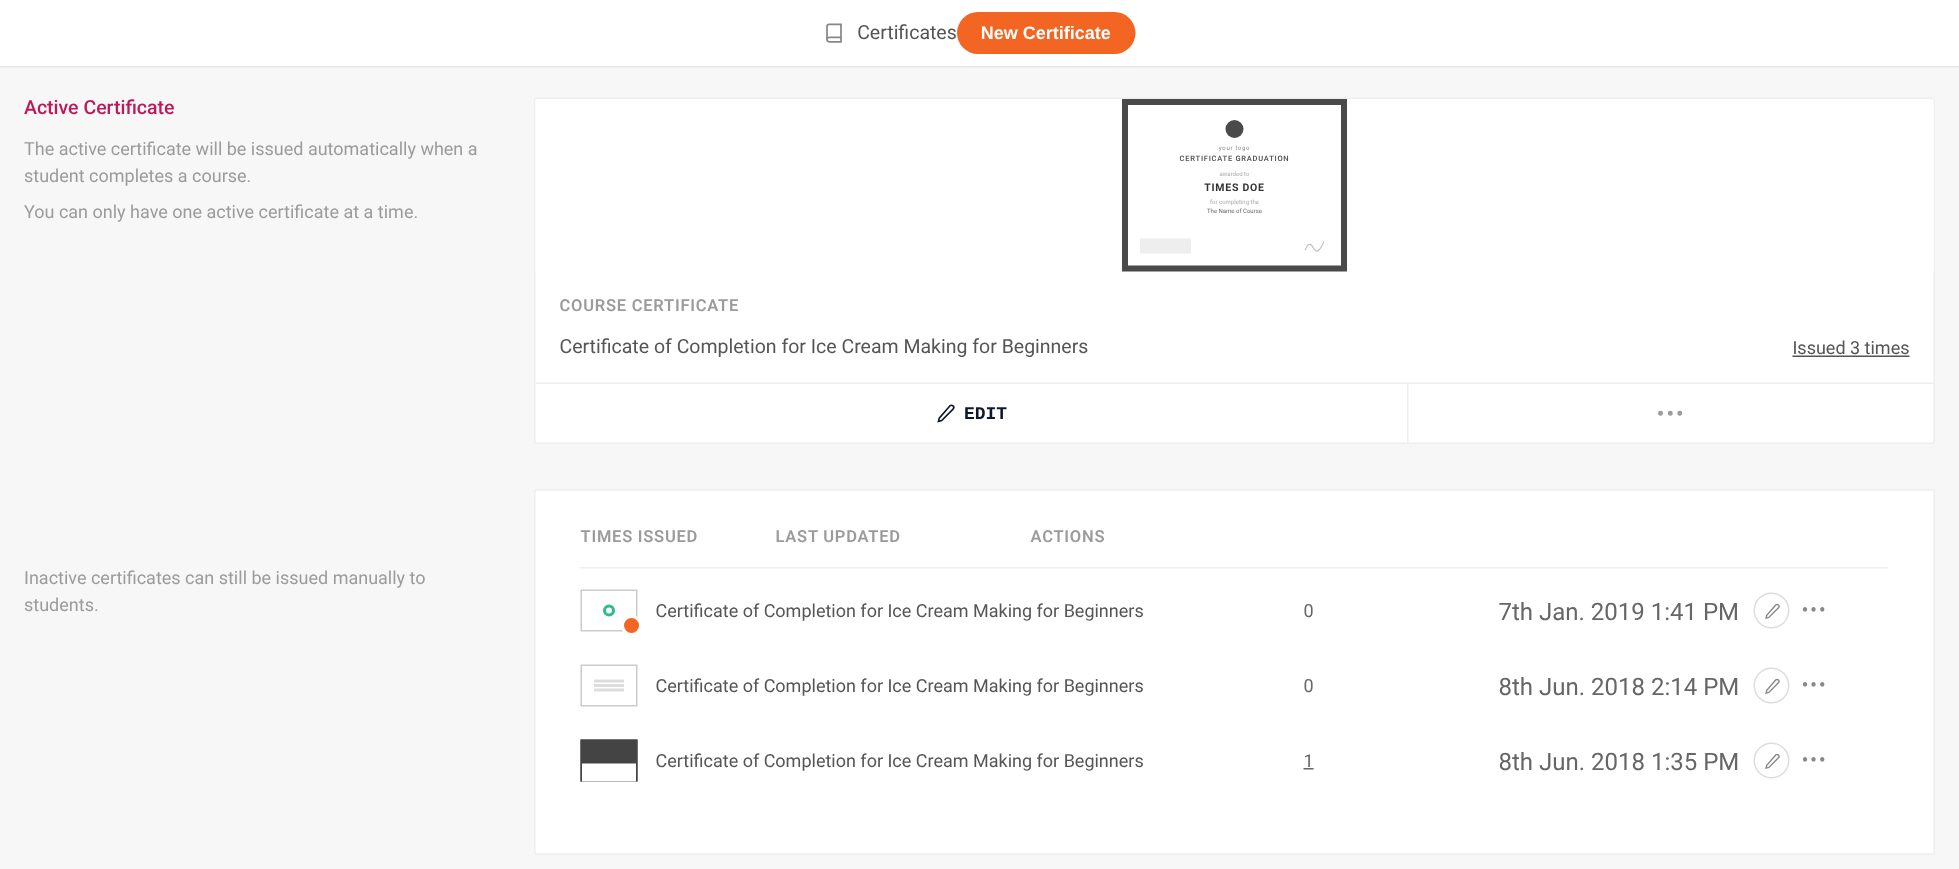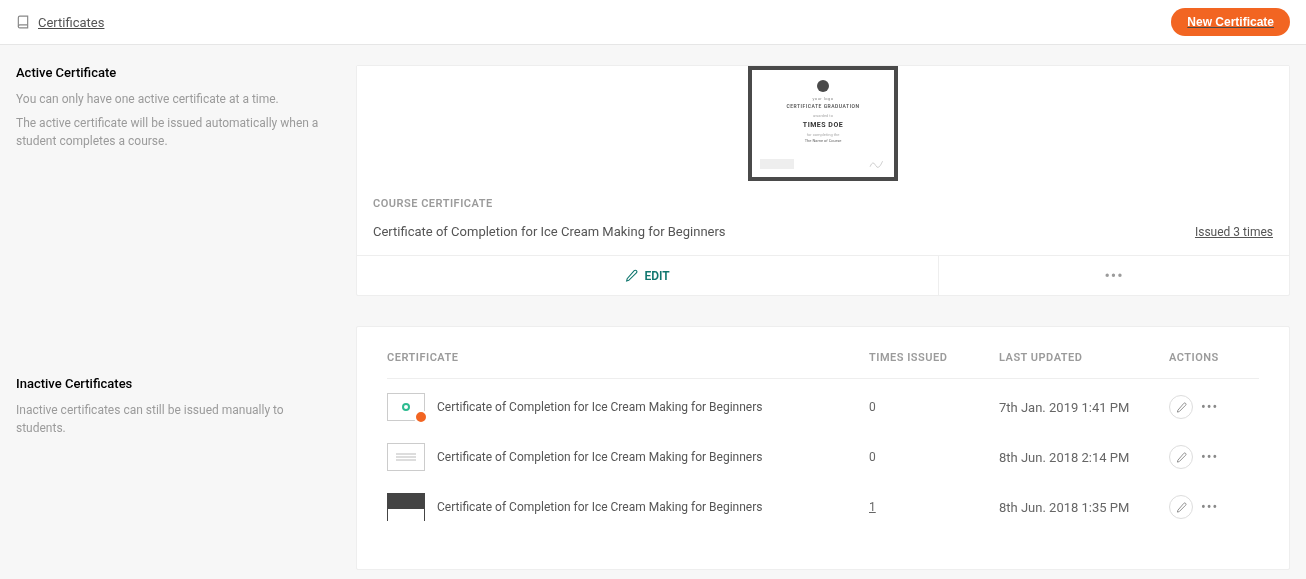--- a/index.html
+++ b/index.html
@@ -1,28 +1,28 @@
 <!DOCTYPE html>
 <html><head>
 <meta charset="utf-8">
 <style>
 * { margin: 0; padding: 0; box-sizing: border-box; }
 body { font-family: -apple-system, BlinkMacSystemFont, "Segoe UI", Roboto, sans-serif; background: #f7f7f7; color: #4a4a4a; font-size: 13px; }
 
-.header-bar { background: #fff; border-bottom: 1px solid #e6e6e6; padding: 8px 16px; display: flex; align-items: center; justify-content: space-between; text-decoration: underline; }
+.header-bar { background: #fff; border-bottom: 1px solid #e6e6e6; padding: 8px 16px; display: flex; align-items: center; justify-content: center; }
 .header-left { display: flex; align-items: center; gap: 8px; }
 .header-title { font-size: 13px; color: #555; }
 .book-icon { width: 14px; height: 14px; }
 .new-cert-btn { background: #f26522; color: #fff; border: none; border-radius: 16px; padding: 7px 16px; font-size: 12px; font-weight: 600; cursor: pointer; }
 
 .page-body { display: flex; padding: 20px 16px 20px 16px; gap: 20px; }
 .left-col { width: 320px; flex-shrink: 0; }
 .right-col { flex: 1; }
 
-.section-heading { font-size: 13px; color: #000000; margin-bottom: 10px; font-weight: 500; }
+.section-heading { font-size: 13px; color: #be185d; margin-bottom: 10px; font-weight: 500; }
 .section-desc { font-size: 12px; color: #9b9b9b; line-height: 1.5; margin-bottom: 6px; }
 
 .card { background: #fff; border: 1px solid #eee; border-radius: 2px; }
 
 .preview-wrap { display: flex; justify-content: center; padding: 0; background: #fff; }
 .cert-preview { width: 150px; height: 115px; background: #fff; border: 4px solid #4a4a4a; position: relative; display: flex; flex-direction: column; align-items: center; padding: 10px 8px 6px; }
 .cp-circle { width: 12px; height: 12px; border-radius: 50%; background: #4a4a4a; margin-bottom: 4px; }
 .cp-line1 { font-size: 4px; color: #888; letter-spacing: 0.5px; margin-bottom: 2px; }
 .cp-line2 { font-size: 5px; color: #555; letter-spacing: 0.5px; font-weight: 600; margin-bottom: 4px; }
 .cp-line3 { font-size: 4px; color: #aaa; margin-bottom: 3px; }
@@ -32,37 +32,37 @@
 .cp-bottom { display: flex; justify-content: space-between; width: 100%; margin-top: auto; align-items: center; }
 .cp-box { width: 34px; height: 10px; background: #eee; }
 .cp-sign { width: 18px; height: 14px; }
 
 .course-cert-meta { padding: 16px; display: flex; justify-content: space-between; align-items: flex-end; }
 .cc-label { font-size: 11px; color: #9b9b9b; letter-spacing: 0.5px; font-weight: 600; margin-bottom: 14px; }
 .cc-title { font-size: 13px; color: #555; }
 .cc-issued { font-size: 12px; color: #555; text-decoration: underline; cursor: pointer; text-align: center; }
 
 .action-row { display: flex; border-top: 1px solid #eee; }
-.action-edit { flex: 1.7; text-align: center; padding: 10px; border-right: 1px solid #eee; color: #0f766e; font-size: 12px; cursor: pointer; display: flex; align-items: center; justify-content: center; gap: 6px; font-weight: 600; }
+.action-edit { flex: 1.7; text-align: center; padding: 10px; border-right: 1px solid #eee; color: #0f172a; font-size: 12px; cursor: pointer; display: flex; align-items: center; justify-content: center; gap: 6px; font-weight: 600; font-family: Liberation Mono, monospace; }
 .action-more { flex: 1; text-align: center; padding: 10px; color: #9b9b9b; font-size: 16px; cursor: pointer; letter-spacing: 1px; }
 
 .inactive-section { margin-top: 30px; }
 
 .table-card { padding: 24px 30px 40px; }
 .tbl-head { display: flex; color: #9b9b9b; font-size: 11px; font-weight: 600; letter-spacing: 0.5px; padding-bottom: 14px; border-bottom: 1px solid #eee; }
 .col-cert { flex: 1; }
 .col-times { width: 130px; }
 .col-updated { width: 170px; }
 .col-actions { width: 90px; }
 
 .tbl-row { display: flex; align-items: center; padding: 14px 0 8px; }
 .cell-cert { flex: 1; display: flex; align-items: center; gap: 12px; }
 .cell-times { width: 130px; font-size: 12px; color: #666; }
 .cell-times.underline { text-decoration: underline; cursor: pointer; }
-.cell-updated { width: 170px; font-size: 13px; color: #666; }
+.cell-updated { width: 170px; font-size: 16px; color: #666; }
 .cell-actions { width: 90px; display: flex; align-items: center; gap: 8px; }
 
 .thumb { width: 38px; height: 28px; border: 1px solid #ccc; background: #fff; flex-shrink: 0; position: relative; display: flex; align-items: center; justify-content: center; }
 .thumb-green { width: 8px; height: 8px; border: 2px solid #2dbb90; border-radius: 50%; }
 .thumb-badge { position: absolute; bottom: -4px; right: -4px; width: 14px; height: 14px; background: #f26522; border-radius: 50%; border: 2px solid #fff; }
 .thumb-lines { width: 20px; height: 2px; background: #ddd; box-shadow: 0 3px 0 #ddd, 0 -3px 0 #ddd; }
 .thumb-dark { background: #444; border-color: #444; }
 .thumb-dark-inner { width: 100%; height: 12px; background: #fff; margin-top: 16px; }
 
 .row-name { font-size: 12px; color: #555; }
@@ -85,26 +85,25 @@
     </span>
     <span class="header-title">Certificates</span>
   </div>
   <button class="new-cert-btn">New Certificate</button>
 </div>
 
 <div class="page-body">
   <div class="left-col">
     <div>
       <div class="section-heading">Active Certificate</div>
+      <div class="section-desc">The active certificate will be issued automatically when a student completes a course.</div>
       <div class="section-desc">You can only have one active certificate at a time.</div>
-      <div class="section-desc">The active certificate will be issued automatically when a student completes a course.</div>
     </div>
     <div style="height:220px"></div>
     <div>
-      <div class="section-heading">Inactive Certificates</div>
       <div class="section-desc">Inactive certificates can still be issued manually to students.</div>
     </div>
   </div>
 
   <div class="right-col">
     <div class="card">
       <div class="preview-wrap">
         <div class="cert-preview">
           <div class="cp-circle"></div>
           <div class="cp-line1">your logo</div>
@@ -137,21 +136,20 @@
         </div>
         <div class="action-more">
           <span>•••</span>
         </div>
       </div>
     </div>
 
     <div class="inactive-section">
       <div class="card table-card">
         <div class="tbl-head">
-          <div class="col-cert">CERTIFICATE</div>
           <div class="col-times">TIMES ISSUED</div>
           <div class="col-updated">LAST UPDATED</div>
           <div class="col-actions">ACTIONS</div>
         </div>
 
         <div class="tbl-row">
           <div class="cell-cert">
             <div class="thumb">
               <div class="thumb-green"></div>
               <div class="thumb-badge"></div>

